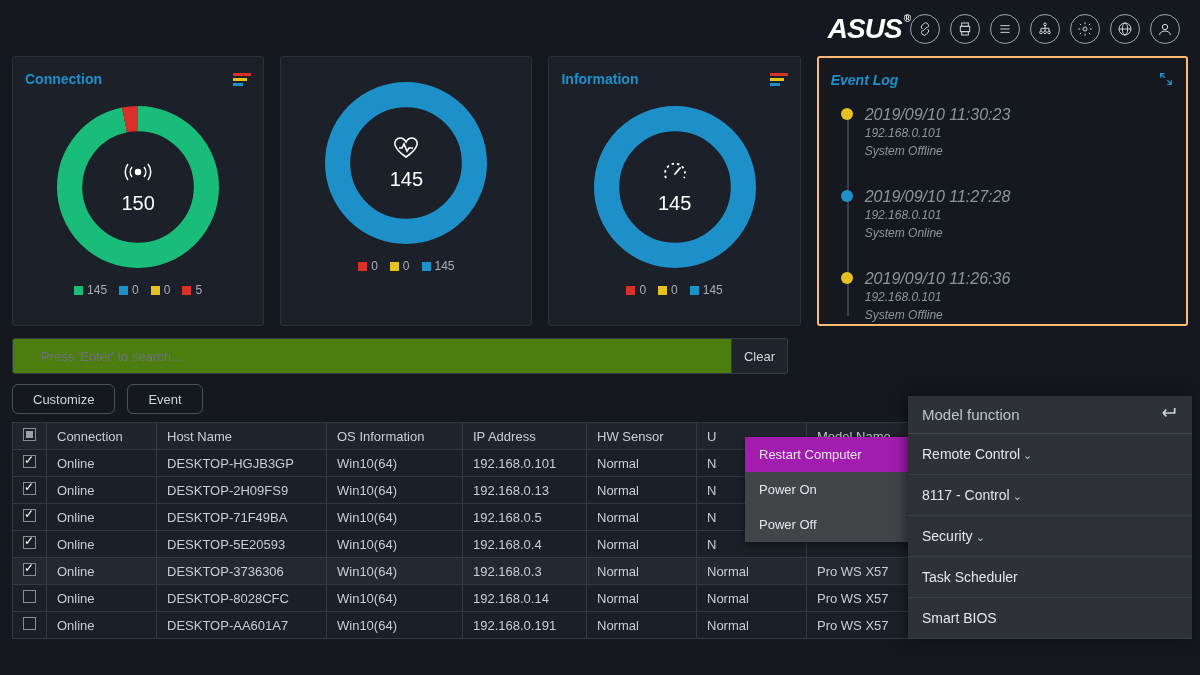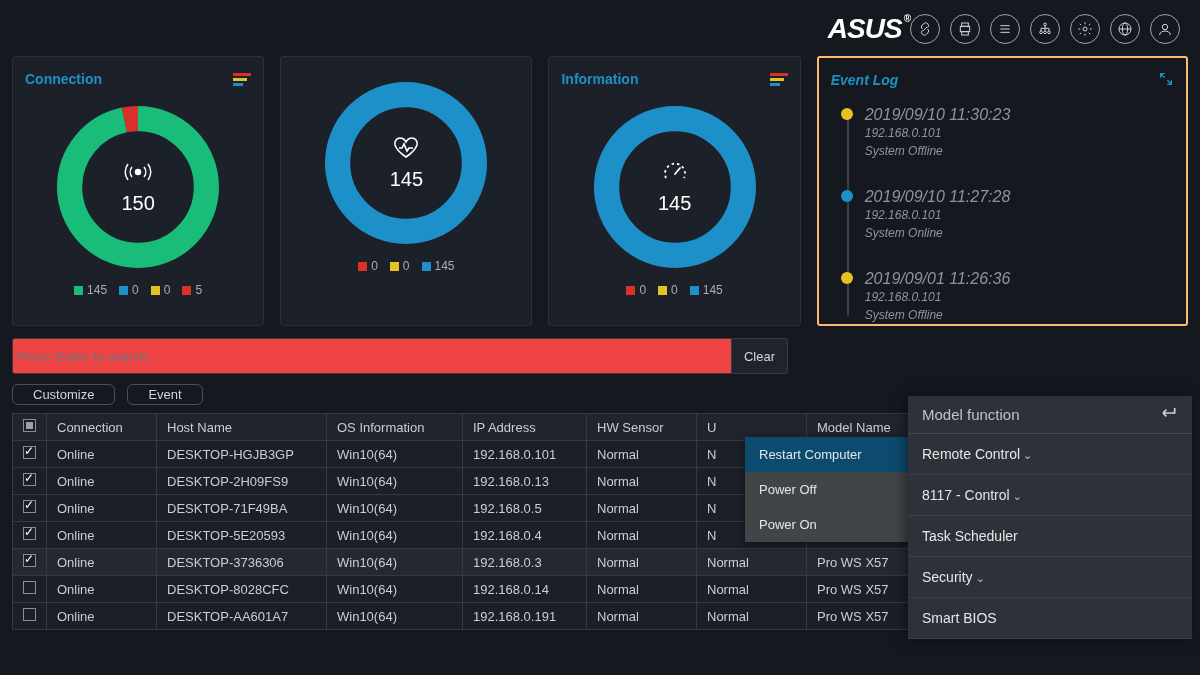--- a/index.html
+++ b/index.html
@@ -63,47 +63,47 @@
 .panel.eventlog { width: 374px; background:transparent; border:2px solid #fdba74;font-style:italic;}
 .eventlog .expand { color:#1e90c9; font-size:14px;}
 .timeline { margin-top:14px; margin-left:6px; position:relative; padding-left:28px;}
 .timeline::before { content:""; position:absolute; left:10px; top:8px; bottom:8px; width:2px; background:#3a4048;}
 .tl-item { position:relative; margin-bottom:28px;}
 .tl-dot { position:absolute; left:-24px; top:2px; width:12px; height:12px; border-radius:50%;}
 .tl-time { color:#8e949e; font-size:16px;}
 .tl-ip, .tl-msg { color:#8e949e; font-size:12px; line-height:1.5;}
 .search-row { display:flex; gap:0; padding: 8px 12px 0 12px;}
 .search-input {
-  flex:0 0 720px; height:36px; background:#ef4444; border:1px solid #363b44;
-  color:#fff; padding:0 4px; font-size:13px; border-radius:3px 0 0 3px;
+  flex:0 0 720px; height:36px; background:#4d7c0f; border:1px solid #363b44;
+  color:#fff; padding:0 28px; font-size:13px; border-radius:3px 0 0 3px;
 }
 .search-input::placeholder { color:#6d737d;}
 .clear-btn {
   width:56px; height:36px; background:#1f232b; border:1px solid #363b44; border-left:none;
   color:#d4d7dd; font-size:13px; border-radius:0 3px 3px 0; cursor:pointer;
 }
 .action-row { display:flex; gap:12px; padding: 10px 12px 6px 12px;}
 .btn {
-  height:21px; padding:0 20px; background:transparent; border:1px solid #4a5059;
+  height:30px; padding:0 20px; background:transparent; border:1px solid #4a5059;
   color:#cfd3da; border-radius:6px; font-size:13px; cursor:pointer;
 }
 .table-wrap { padding: 2px 12px 0 12px;}
 table { width:100%; border-collapse:collapse; font-size:13px; background:#1b1f27; border:1px solid #353a42;}
 th, td { text-align:left; padding:5px 10px; border:1px solid #353a42; color:#c9ced6; font-weight:400;}
 th { background:#20252d;}
 .chk { width:13px; height:13px; border:1px solid #888e97; display:inline-block; position:relative; background:#1b1f27;}
 .chk.checked::after { content:"✓"; position:absolute; top:-3px; left:0px; font-size:12px; color:#fff;}
 .chk.square::after { content:""; position:absolute; top:2px; left:2px; width:7px; height:7px; background:#9aa0a9;}
 tr.sel td { background:#242931;}
 .context-menu {
   position:absolute; top:437px; left:745px; width:164px; background:#424548;
   box-shadow:0 2px 8px rgba(0,0,0,.5); z-index:5;
 }
 .context-menu .cm-item { padding:10px 14px; color:#e4e6ea; font-size:13px; cursor:pointer;}
-.context-menu .cm-item.hover { background:#0c4a6e;}
+.context-menu .cm-item.hover { background:#a21caf;}
 .func-panel {
   position:absolute; top:396px; right:8px; width:284px; background:#2e3137;
   box-shadow:-2px 0 12px rgba(0,0,0,.5); z-index:6;
 }
 .func-header { display:flex; justify-content:space-between; align-items:center;
   padding:10px 14px; border-bottom:1px solid #43474e; color:#bfc4cc; font-size:15px;}
 .func-item { padding:12px 14px; color:#e4e6ea; font-size:14px; border-bottom:1px solid #3a3e45; cursor:pointer;}
 .caret::after { content:" \2304"; font-size:11px; color:#bfc4cc;}
 .return-icon { width:20px; height:14px; }
 </style>
@@ -302,21 +302,21 @@
           <div class="tl-msg">System Offline</div>
         </div>
         <div class="tl-item">
           <span class="tl-dot" style="background:#1e90c9"></span>
           <div class="tl-time">2019/09/10 11:27:28</div>
           <div class="tl-ip">192.168.0.101</div>
           <div class="tl-msg">System Online</div>
         </div>
         <div class="tl-item">
           <span class="tl-dot" style="background:#e6c122"></span>
-          <div class="tl-time">2019/09/01 11:26:36</div>
+          <div class="tl-time">2019/09/10 11:26:36</div>
           <div class="tl-ip">192.168.0.101</div>
           <div class="tl-msg">System Offline</div>
         </div>
       </div>
   </div>
 
 </div>
 
 <div class="search-row">
   <input class="search-input" placeholder="Press 'Enter' to search..." style="">
@@ -412,33 +412,33 @@
           <td>Normal</td>
           <td>Normal</td>
           <td>Pro WS X57</td>
         </tr>
       </tbody>
   </table>
 </div>
 
 <div class="context-menu" id="ctx">
     <div class="cm-item hover">Restart Computer</div>
+    <div class="cm-item">Power On</div>
     <div class="cm-item">Power Off</div>
-    <div class="cm-item">Power On</div>
   </div>
 
 <div class="func-panel">
   <div class="func-header">
     <span>Model function</span>
     <span>
       <svg class="return-icon" viewBox="0 0 24 16" stroke="#cfd3da" fill="none" stroke-width="2">
           <path d="M20 2v6H6M6 8l4-4M6 8l4 4"></path>
         </svg>
     </span>
   </div>
   <div id="func-items">
       <div class="func-item caret">Remote Control</div>
       <div class="func-item caret">8117 - Control</div>
+      <div class="func-item caret">Security</div>
       <div class="func-item">Task Scheduler</div>
-      <div class="func-item caret">Security</div>
       <div class="func-item">Smart BIOS</div>
     </div>
 </div>
 
 </body></html>

